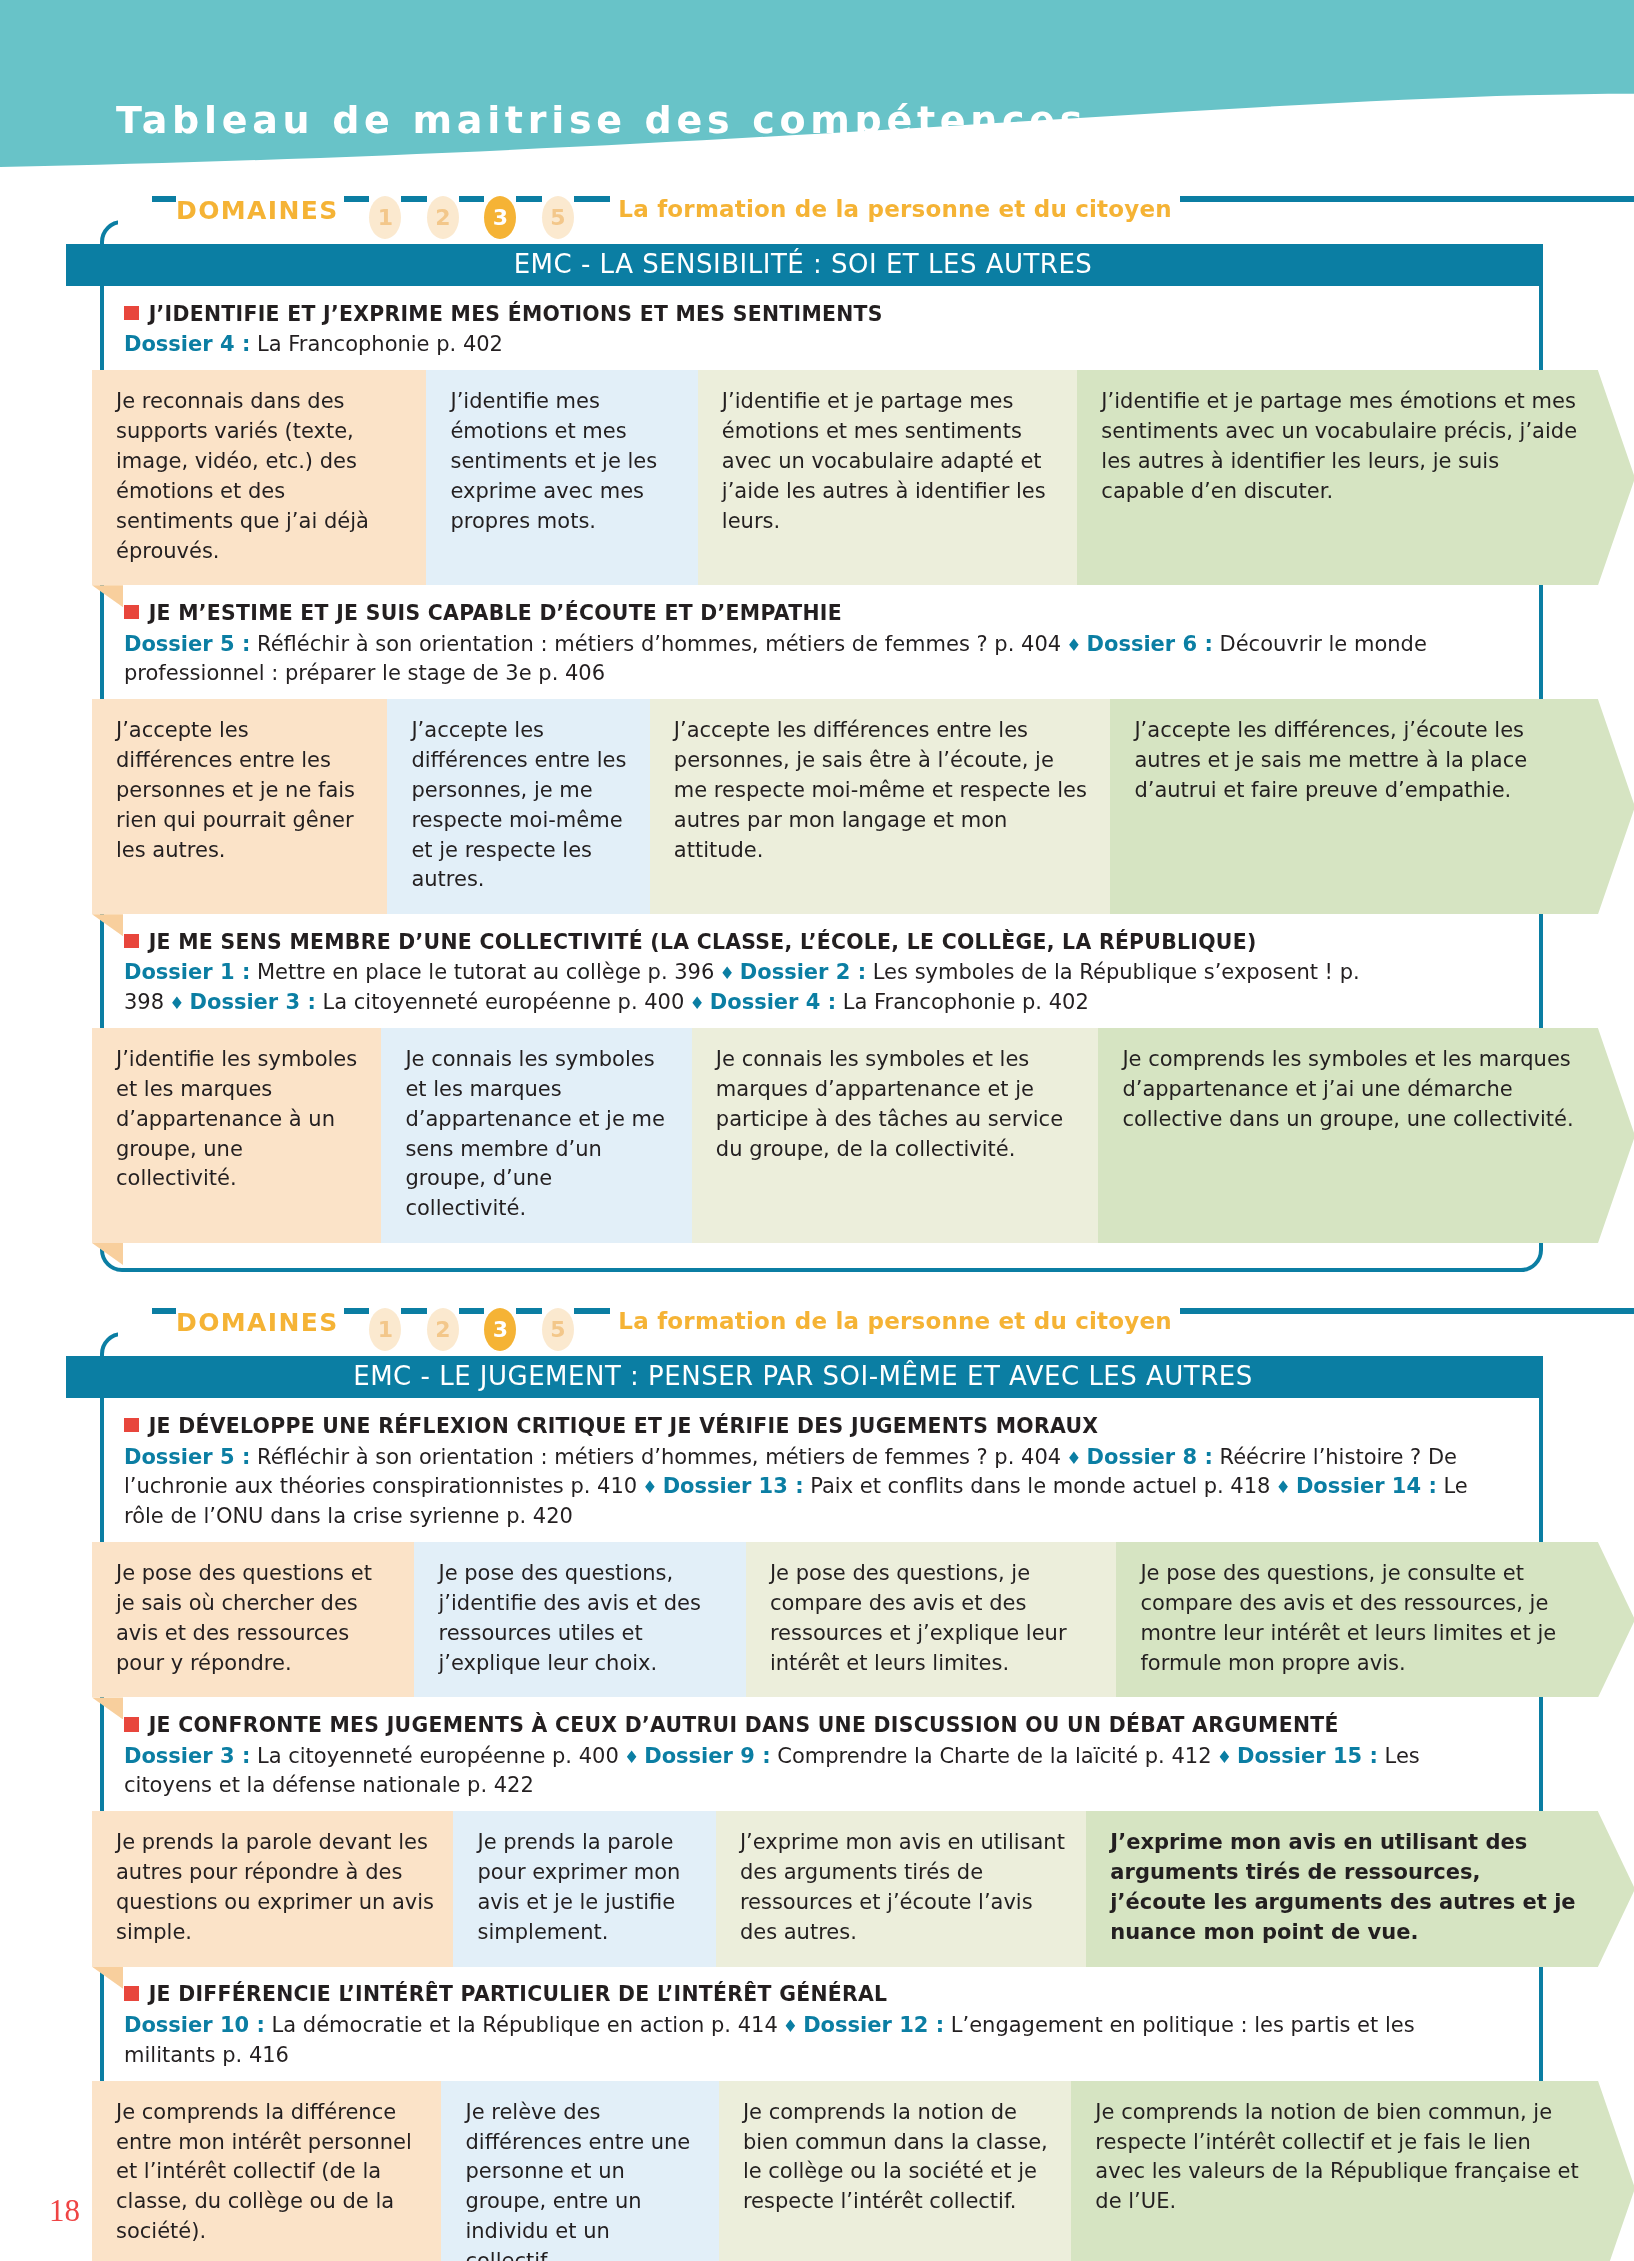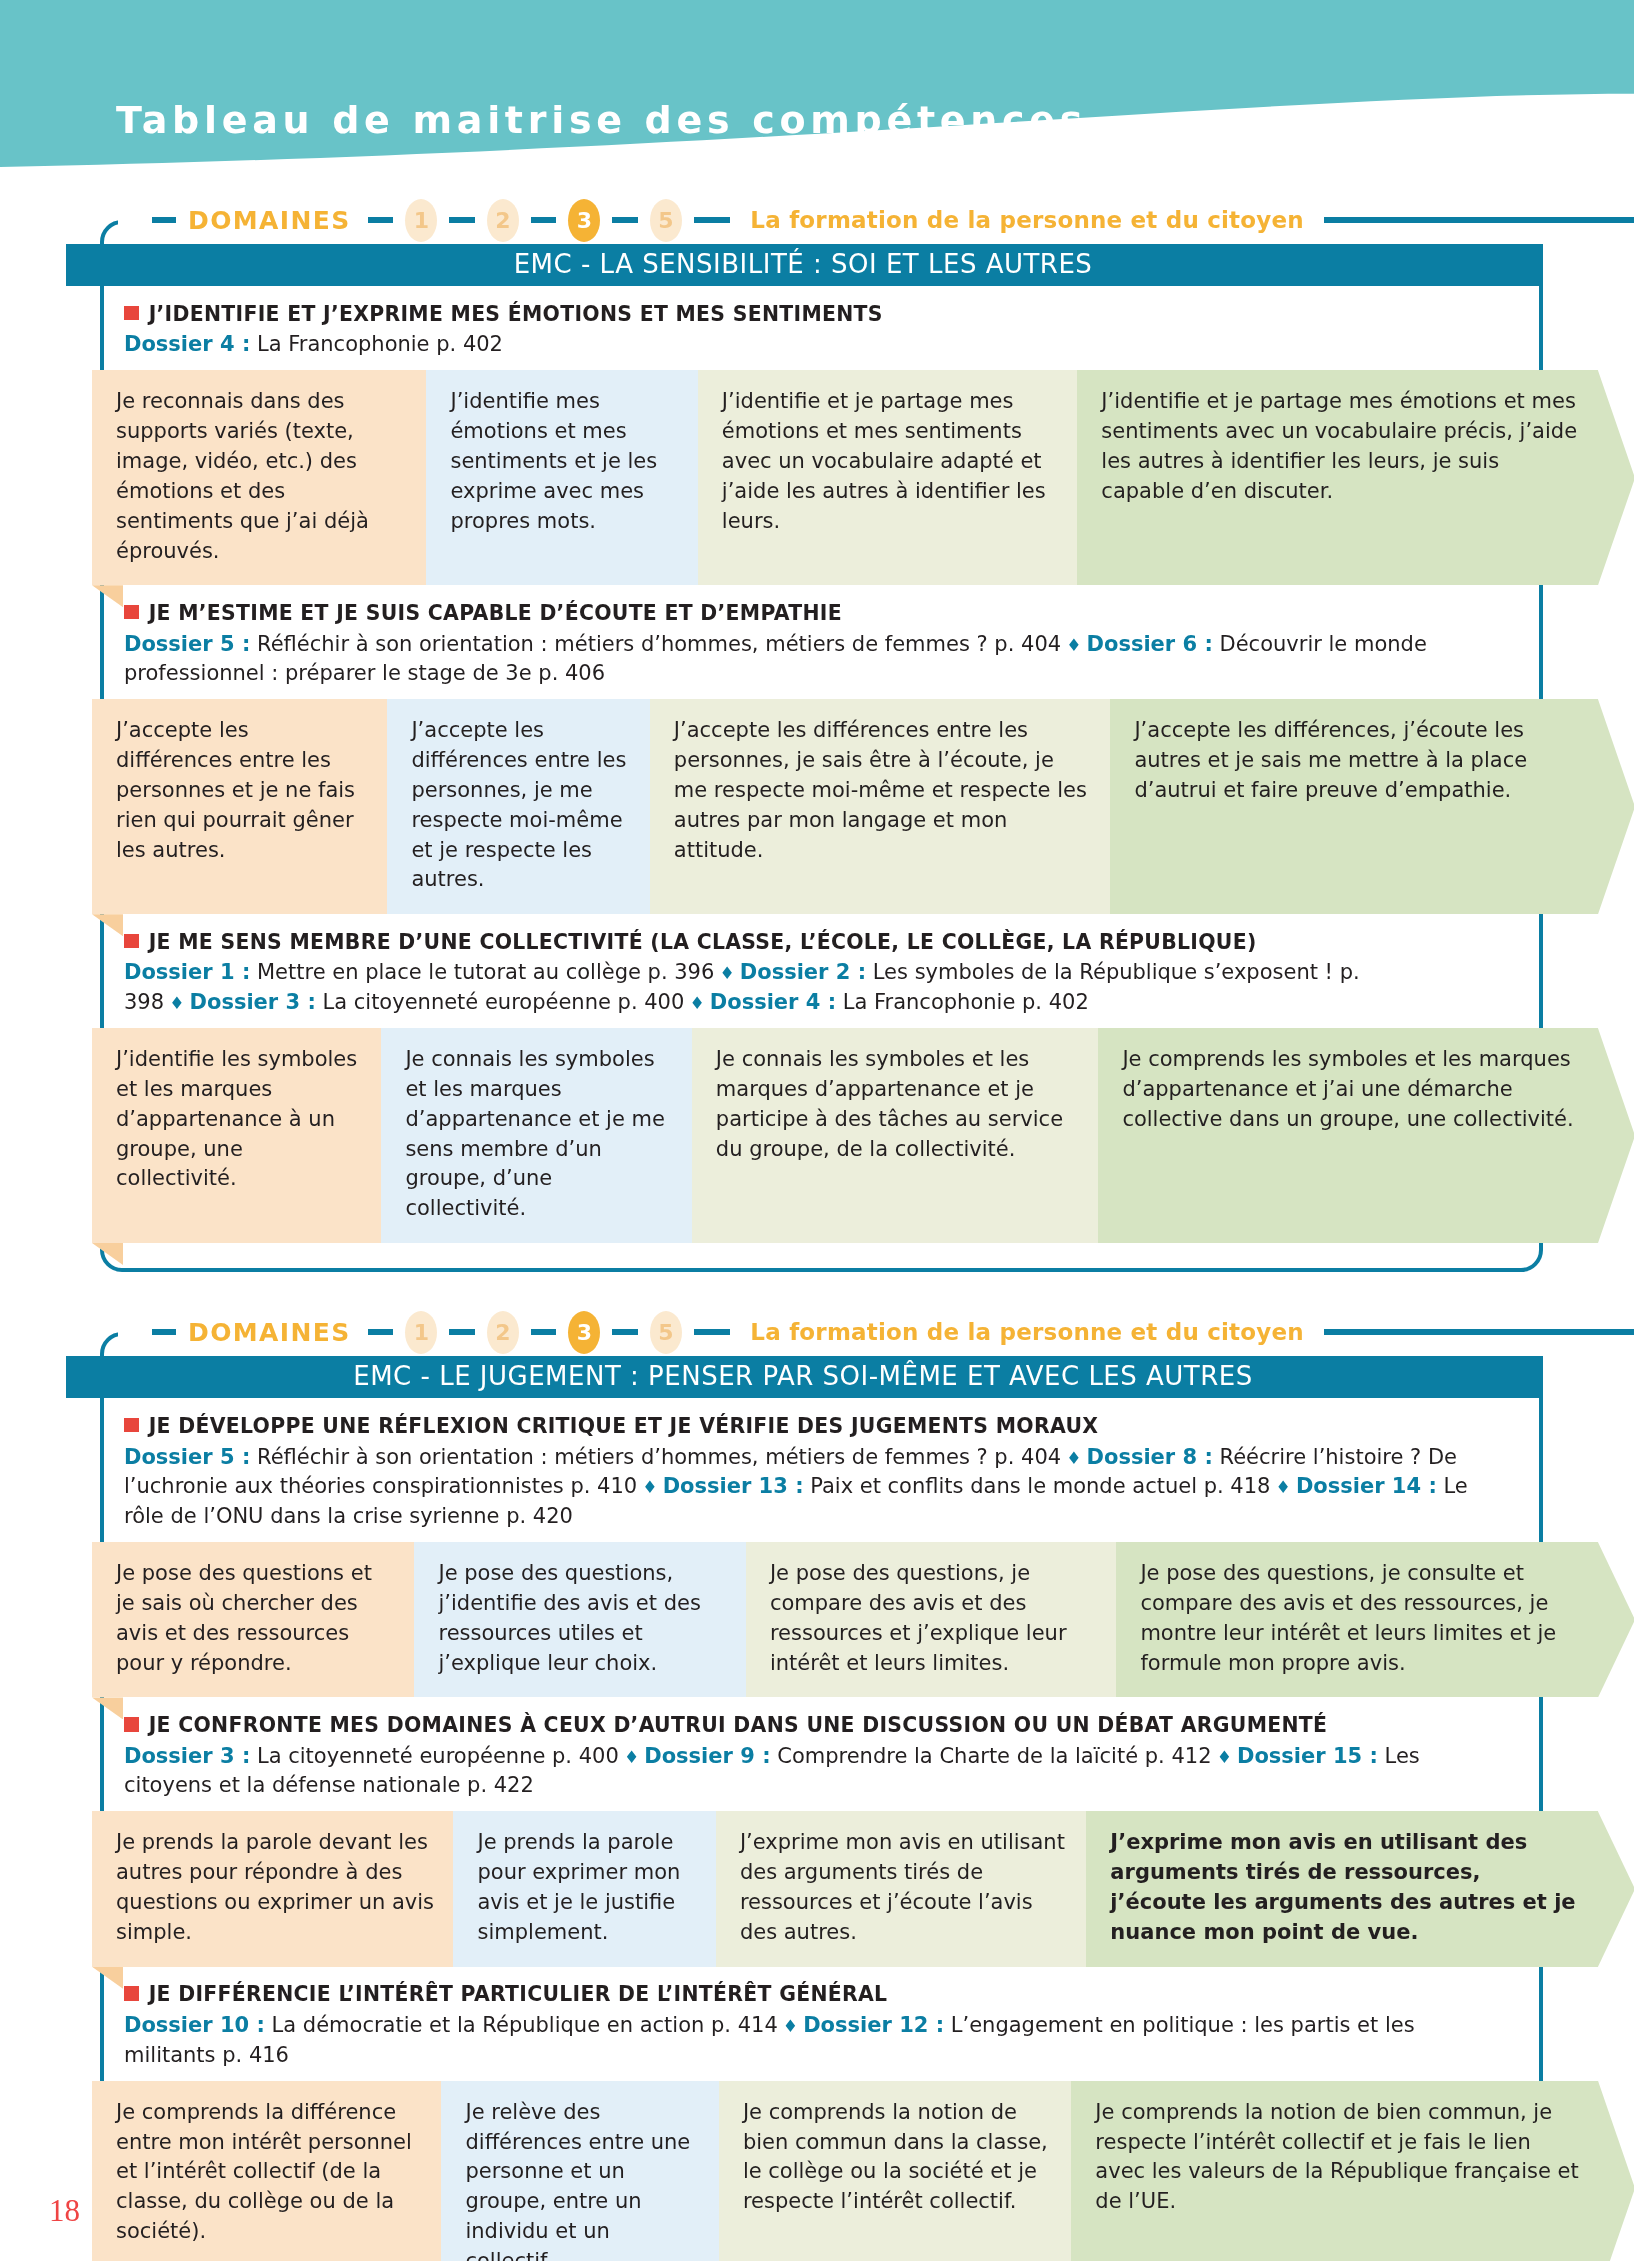--- a/index.html
+++ b/index.html
@@ -64,22 +64,22 @@
     z-index: 0;
   }
 
   
   .domaines-row {
     position: relative;
     z-index: 3;
     height: 48px;
     margin: 0 0 0 152px;
     display: flex;
-    align-items: center;
-    gap: 12px;
+    align-items: flex-start;
+    gap: 0;
   }
   .domaines-row::before {
     
     content: "";
     position: absolute;
     left: -34px; right: 34px; top: 0; bottom: 0;
     background: #ffffff;
     z-index: -1;
   }
   .domaines-label {
@@ -364,21 +364,21 @@
             <div class="cell c4" style="width: 32%;">Je pose des questions, je consulte et compare des avis et des ressources, je montre leur intérêt et leurs limites et je formule mon propre avis.</div>
             <div class="arrowhead"></div>
           </div>
           <div class="fold"></div>
         </div>
       </div>
       <div class="block">
         <div class="block-head">
           <div class="comp-title">
             <span class="bullet-square"></span>
-            <span>JE CONFRONTE MES DOMAINES À CEUX D’AUTRUI DANS UNE DISCUSSION OU UN DÉBAT ARGUMENTÉ</span>
+            <span>JE CONFRONTE MES JUGEMENTS À CEUX D’AUTRUI DANS UNE DISCUSSION OU UN DÉBAT ARGUMENTÉ</span>
           </div>
           <div class="dossiers"><span class="dos">Dossier 3 :</span> <span>La citoyenneté européenne p. 400</span><span class="sep">♦</span><span class="dos">Dossier 9 :</span> <span>Comprendre la Charte de la laïcité p. 412</span><span class="sep">♦</span><span class="dos">Dossier 15 :</span> <span>Les citoyens et la défense nationale p. 422</span></div>
         </div>
         <div class="levels">
           <div class="levels-inner">
             <div class="cell c1" style="width: 24%;">Je prends la parole devant les autres pour répondre à des questions ou exprimer un avis simple.</div>
             <div class="cell c2" style="width: 17.4%;">Je prends la parole pour exprimer mon avis et je le justifie simplement.</div>
             <div class="cell c3" style="width: 24.6%;">J’exprime mon avis en utilisant des arguments tirés de ressources et j’écoute l’avis des autres.</div>
             <div class="cell c4" style="width: 34%; font-weight: bold;">J’exprime mon avis en utilisant des arguments tirés de ressources, j’écoute les arguments des autres et je nuance mon point de vue.</div>
             <div class="arrowhead"></div>

